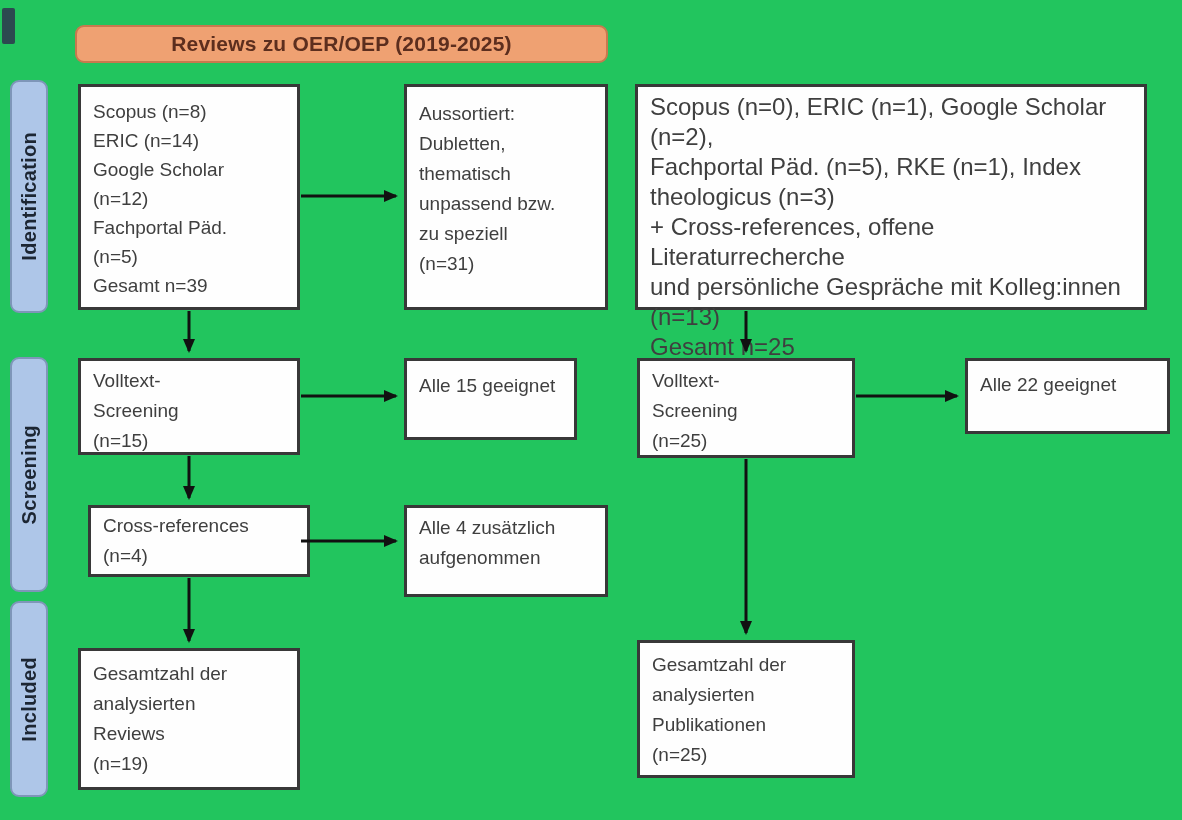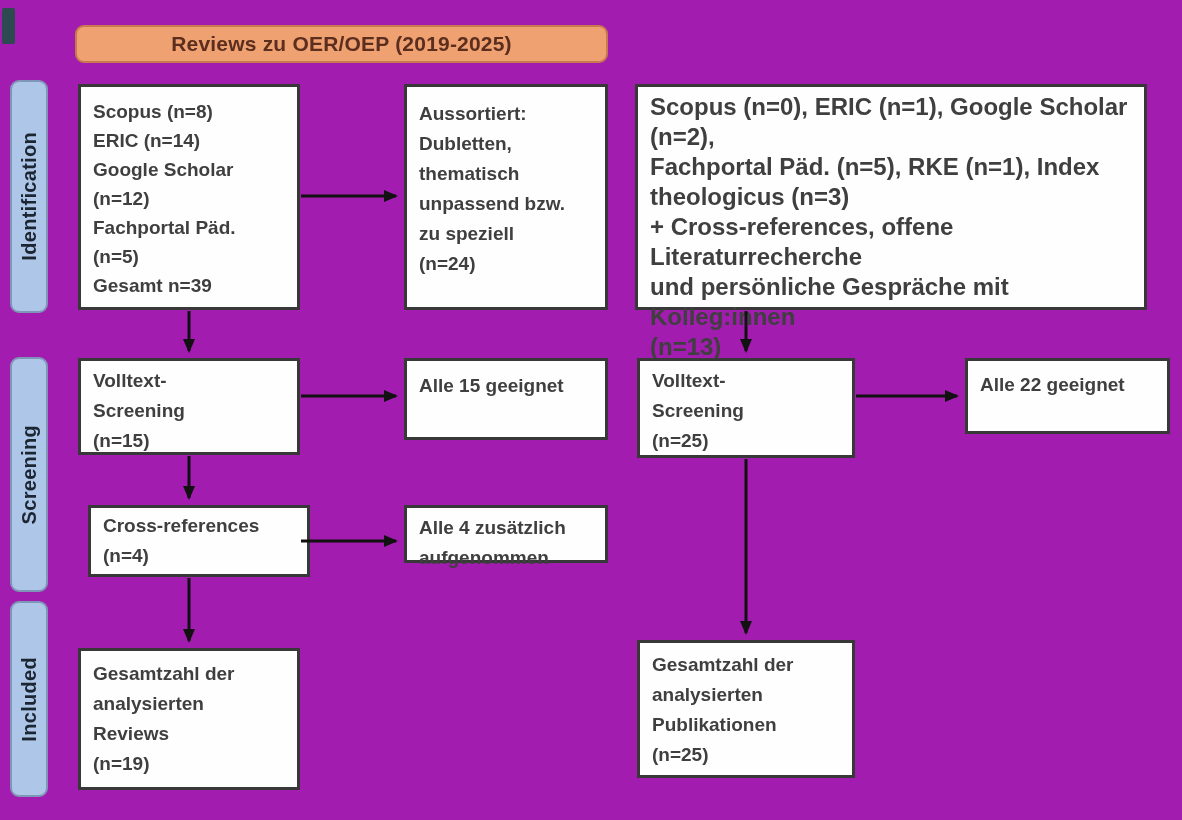--- a/index.html
+++ b/index.html
@@ -5,21 +5,21 @@
   html, body {
     margin: 0;
     padding: 0;
     background: #ffffff;
     font-family: "Liberation Sans", sans-serif;
   }
   .canvas {
     position: relative;
     width: 1182px;
     height: 820px;
-    background: #a21caf;
+    background: #22c55e;
     overflow: hidden;
   }
   
   .corner-mark {
     position: absolute;
     left: 2px; top: 8px;
     width: 13px; height: 36px;
     background: #2c4a50;
     border-radius: 2px;
   }
@@ -64,35 +64,35 @@
   }
   .stage-identification { top: 80px;  height: 233px; }
   .stage-screening      { top: 357px; height: 235px; }
   .stage-included       { top: 601px; height: 196px; }
   .nbox {
     position: absolute;
     background: #fefefe;
     border: 3px solid #383838;
     box-sizing: border-box;
     color: #3f3f3f;
-    font-weight: bold;
+    font-weight: normal;
     white-space: pre-line;
     line-height: 30px;
     font-size: 19px;
     padding: 6px 12px;
   }
   .box-left-sources        { left: 78px;  top: 84px;  width: 222px; height: 226px; line-height: 29px; padding-top: 10px; }
   .box-left-excluded       { left: 404px; top: 84px;  width: 204px; height: 226px; padding-top: 12px; }
   .box-right-sources       { left: 635px; top: 84px;  width: 512px; height: 226px; font-size: 24px; padding-top: 5px; }
   .box-left-fulltext       { left: 78px;  top: 358px; width: 222px; height: 97px;  padding-top: 5px; }
-  .box-left-fulltext-res   { left: 404px; top: 358px; width: 204px; height: 82px;  padding-top: 10px; }
+  .box-left-fulltext-res   { left: 404px; top: 358px; width: 173px; height: 82px;  padding-top: 10px; }
   .box-right-fulltext      { left: 637px; top: 358px; width: 218px; height: 100px; padding-top: 5px; }
   .box-right-fulltext-res  { left: 965px; top: 358px; width: 205px; height: 76px;  padding-top: 9px; }
   .box-left-crossref       { left: 88px;  top: 505px; width: 222px; height: 72px;  padding-top: 3px; }
-  .box-left-crossref-res   { left: 404px; top: 505px; width: 204px; height: 58px;  padding-top: 5px; }
+  .box-left-crossref-res   { left: 404px; top: 505px; width: 204px; height: 92px;  padding-top: 5px; }
   .box-left-included       { left: 78px;  top: 648px; width: 222px; height: 142px; padding-top: 8px; }
   .box-right-included      { left: 637px; top: 640px; width: 218px; height: 138px; padding-top: 7px; }
   svg.arrows {
     position: absolute;
     left: 0; top: 0;
     pointer-events: none;
   }
   svg.arrows line {
     stroke: #111111;
     stroke-width: 3;
@@ -122,21 +122,21 @@
 Google Scholar
 (n=12)
 Fachportal Päd.
 (n=5)
 Gesamt n=39</div>
   <div class="nbox box-left-excluded">Aussortiert:
 Dubletten,
 thematisch
 unpassend bzw.
 zu speziell
-(n=24)</div>
+(n=31)</div>
   <div class="nbox box-right-sources">Scopus (n=0), ERIC (n=1), Google Scholar (n=2),
 Fachportal Päd. (n=5), RKE (n=1), Index
 theologicus (n=3)
 + Cross-references, offene Literaturrecherche
 und persönliche Gespräche mit Kolleg:innen
 (n=13)
 Gesamt n=25</div>
   <div class="nbox box-left-fulltext">Volltext-
 Screening
 (n=15)</div>

